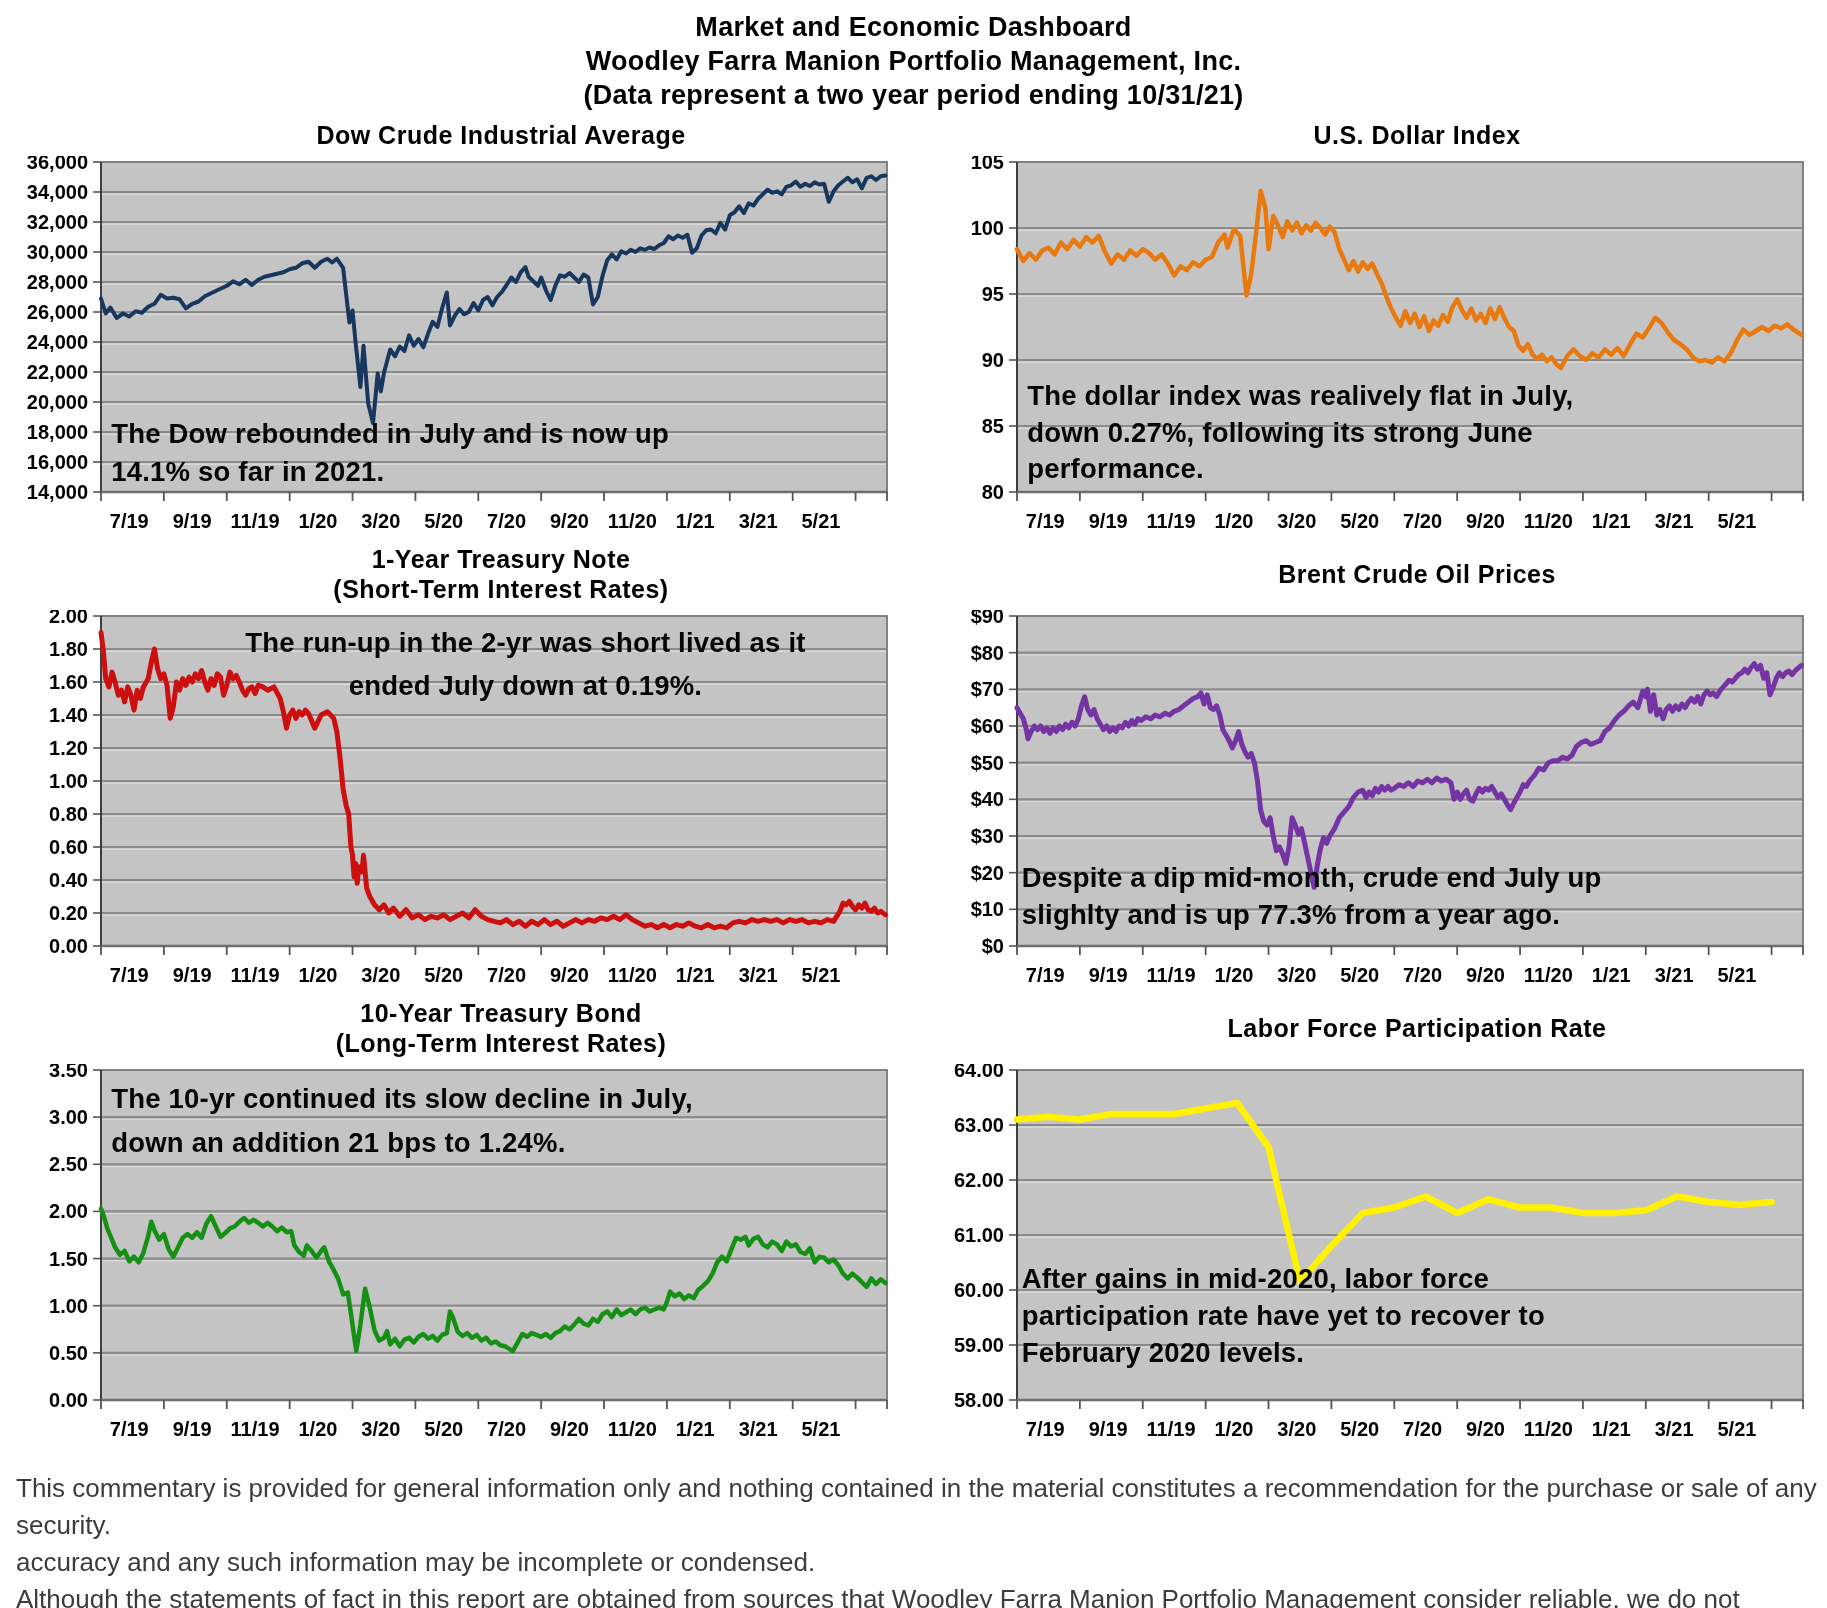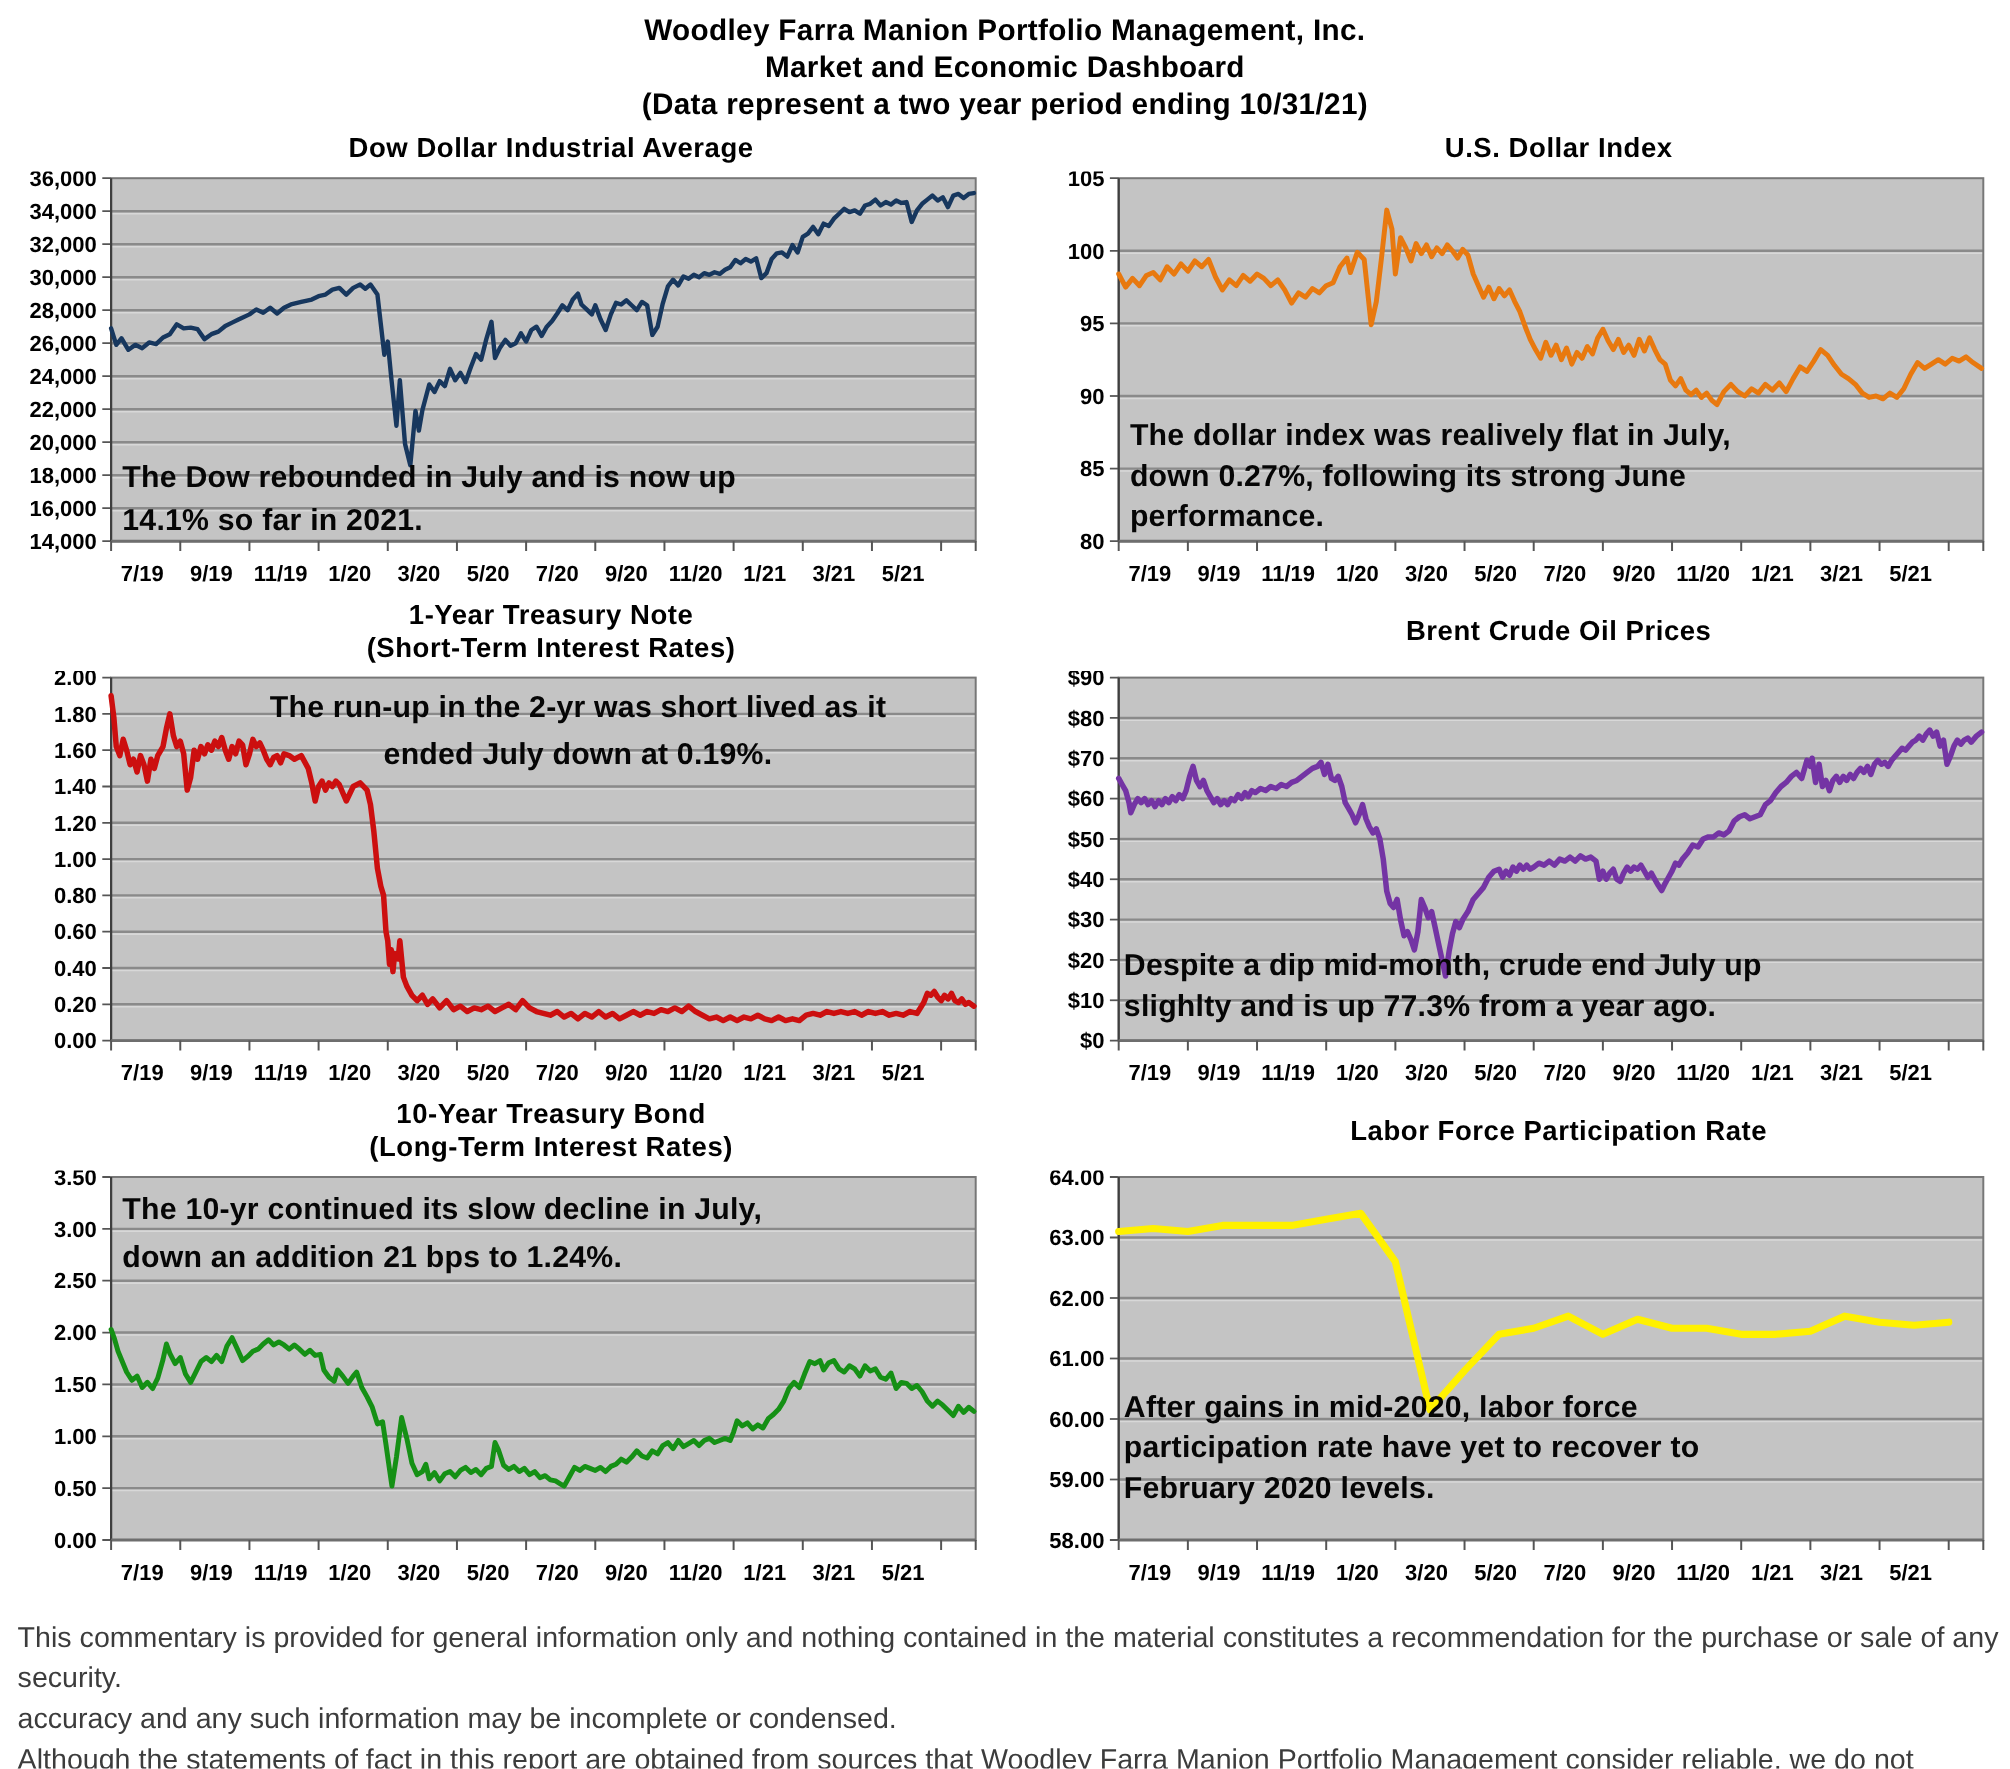--- a/index.html
+++ b/index.html
@@ -19,30 +19,30 @@
   .tick-label{font-family:"Liberation Sans",sans-serif;font-size:20px;font-weight:bold;fill:#000;}
   .ann-text{font-family:"Liberation Sans",sans-serif;font-size:27.5px;font-weight:bold;fill:#060606;letter-spacing:.2px;}
   .footer{padding:26px 10px 0 16px;font-size:26px;line-height:37px;color:#3c3c3c;}
 </style>
 </head>
 <body>
 
 <div class="page">
 
   <div class="header">
+    <div class="hline">Market and Economic Dashboard</div>
     <div class="hline">Woodley Farra Manion Portfolio Management, Inc.</div>
-    <div class="hline">Market and Economic Dashboard</div>
     <div class="hline">(Data represent a two year period ending 10/31/21)</div>
   </div>
 
   <div class="grid">
 
     <section class="panel">
       <div class="title-box tb1">
-        <div>Dow Dollar Industrial Average</div>
+        <div>Dow Crude Industrial Average</div>
       </div>
       <svg class="chart" viewBox="0 0 895 378">
           <rect x="95" y="6" width="786" height="330" fill="#C4C4C4"></rect>
           <line x1="87" y1="6" x2="95" y2="6" stroke="#555555" stroke-width="1.6"></line>
           <text x="82" y="13" text-anchor="end" class="tick-label">36,000</text>
           <line x1="95" y1="38.2" x2="881" y2="38.2" stroke="#D8D8D8" stroke-width="1.4"></line>
           <line x1="95" y1="36" x2="881" y2="36" stroke="#8A8A8A" stroke-width="2.2"></line>
           <line x1="87" y1="36" x2="95" y2="36" stroke="#555555" stroke-width="1.6"></line>
           <text x="82" y="43" text-anchor="end" class="tick-label">34,000</text>
           <line x1="95" y1="68.2" x2="881" y2="68.2" stroke="#D8D8D8" stroke-width="1.4"></line>

